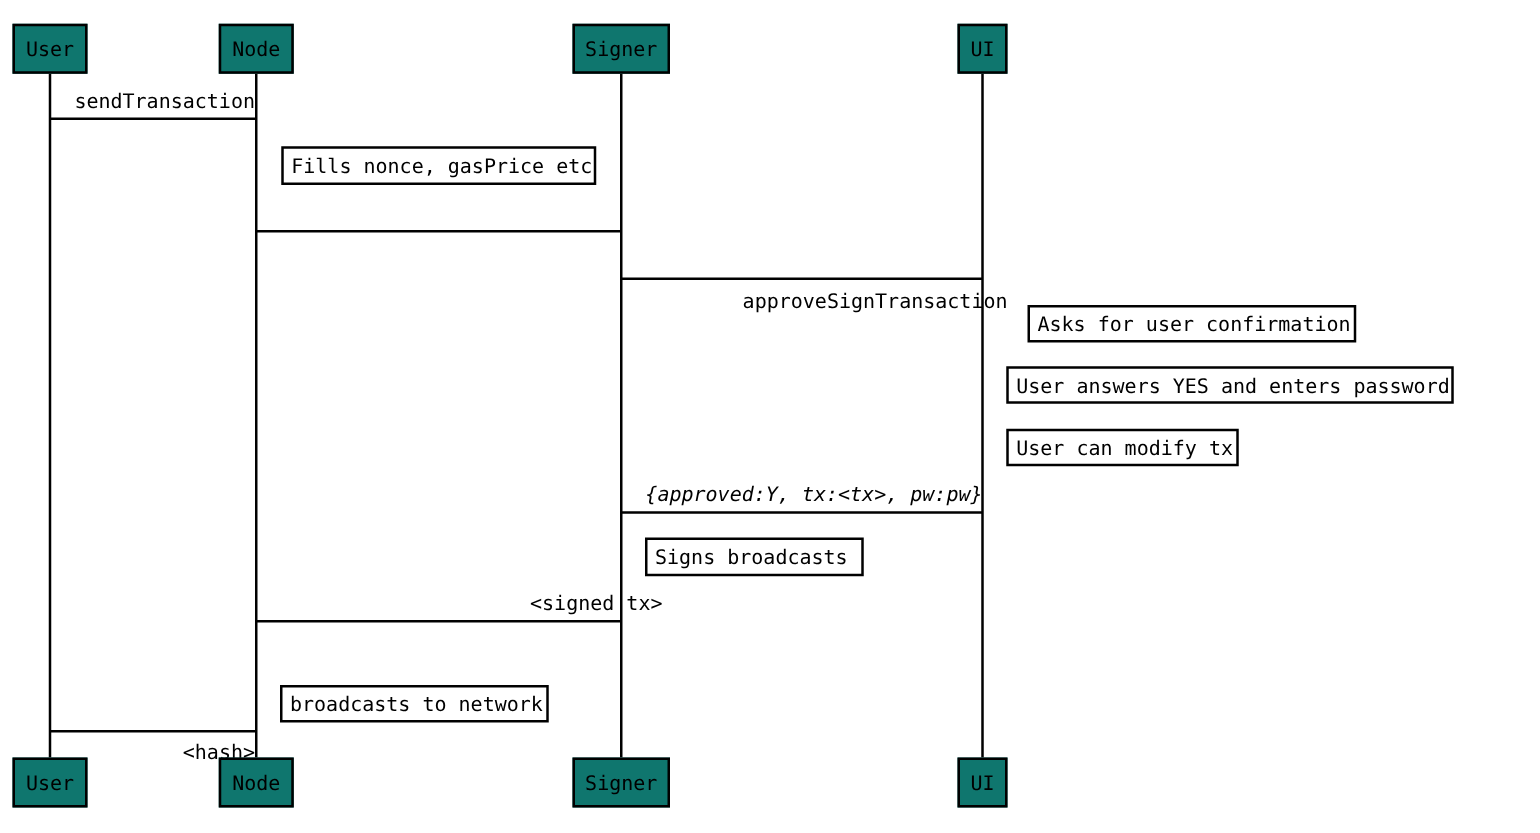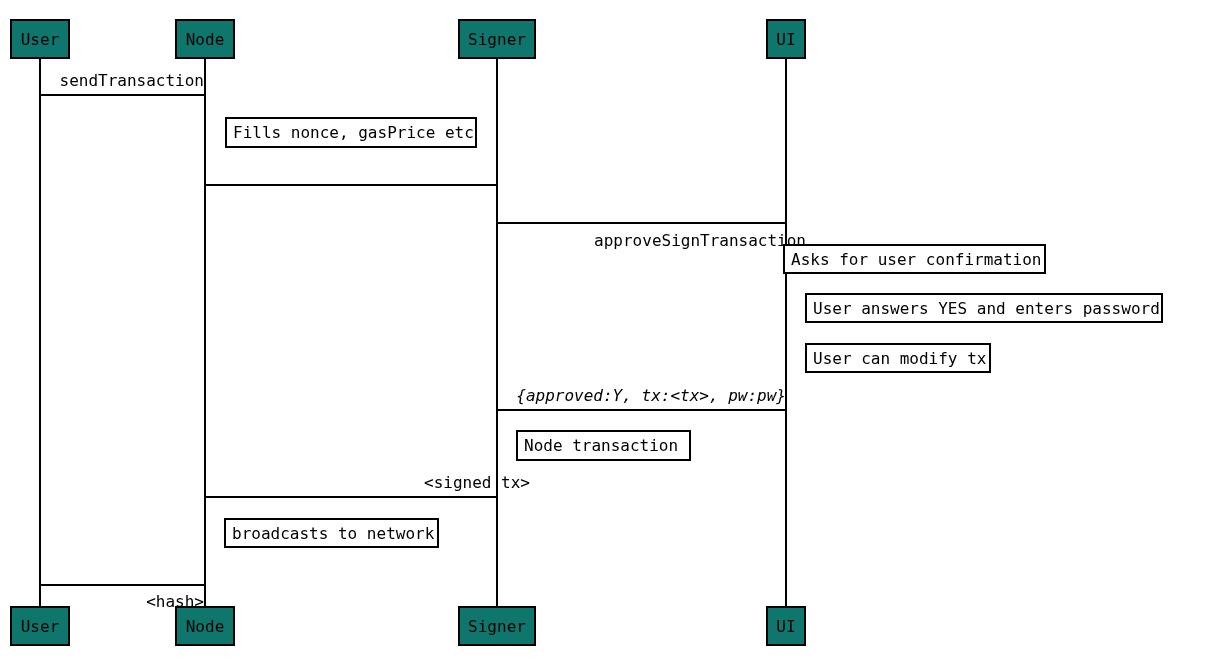--- a/index.html
+++ b/index.html
@@ -76,33 +76,33 @@
   <div class="msg-label" style="left:40px;top:71px;width:164px;">sendTransaction</div>
   <div class="msg-line" style="left:40px;top:94px;width:164px;"></div>
 
   <div class="note" style="left:225px;top:117px;width:252px;height:31px;">Fills nonce, gasPrice etc</div>
 
   <div class="msg-line" style="left:204px;top:184px;width:292px;"></div>
 
   <div class="msg-label" style="left:516px;top:199px;width:290px;margin-top:32px;">approveSignTransaction</div>
   <div class="msg-line" style="left:496px;top:222px;width:290px;"></div>
 
-  <div class="note" style="left:783px;top:244px;width:263px;height:30px;">Asks for user confirmation</div>
+  <div class="note" style="left:822px;top:244px;width:263px;height:30px;">Asks for user confirmation</div>
   <div class="note" style="left:805px;top:293px;width:358px;height:30px;">User answers YES and enters password</div>
   <div class="note" style="left:805px;top:343px;width:186px;height:30px;">User can modify tx</div>
 
   <div class="msg-label" style="left:496px;top:386px;width:290px;font-style:italic;">{approved:Y, tx:&lt;tx&gt;, pw:pw}</div>
   <div class="msg-line" style="left:496px;top:409px;width:290px;"></div>
 
-  <div class="note" style="left:516px;top:430px;width:175px;height:31px;">Node transaction</div>
+  <div class="note" style="left:516px;top:430px;width:175px;height:31px;">Signs broadcasts</div>
 
   <div class="msg-label" style="left:204px;top:473px;width:326px;">&lt;signed tx&gt;</div>
   <div class="msg-line" style="left:204px;top:496px;width:292px;"></div>
 
-  <div class="note" style="left:224px;top:518px;width:215px;height:30px;">broadcasts to network</div>
+  <div class="note" style="left:224px;top:548px;width:215px;height:30px;">broadcasts to network</div>
 
   <div class="msg-label" style="left:40px;top:592px;width:164px;">&lt;hash&gt;</div>
   <div class="msg-line" style="left:40px;top:584px;width:164px;"></div>
 
   <div class="actor-box" style="left:10px;top:606px;width:60px;">User</div>
   <div class="actor-box" style="left:175px;top:606px;width:60px;">Node</div>
   <div class="actor-box" style="left:458px;top:606px;width:78px;">Signer</div>
   <div class="actor-box" style="left:766px;top:606px;width:40px;">UI</div>
 
 </div>

